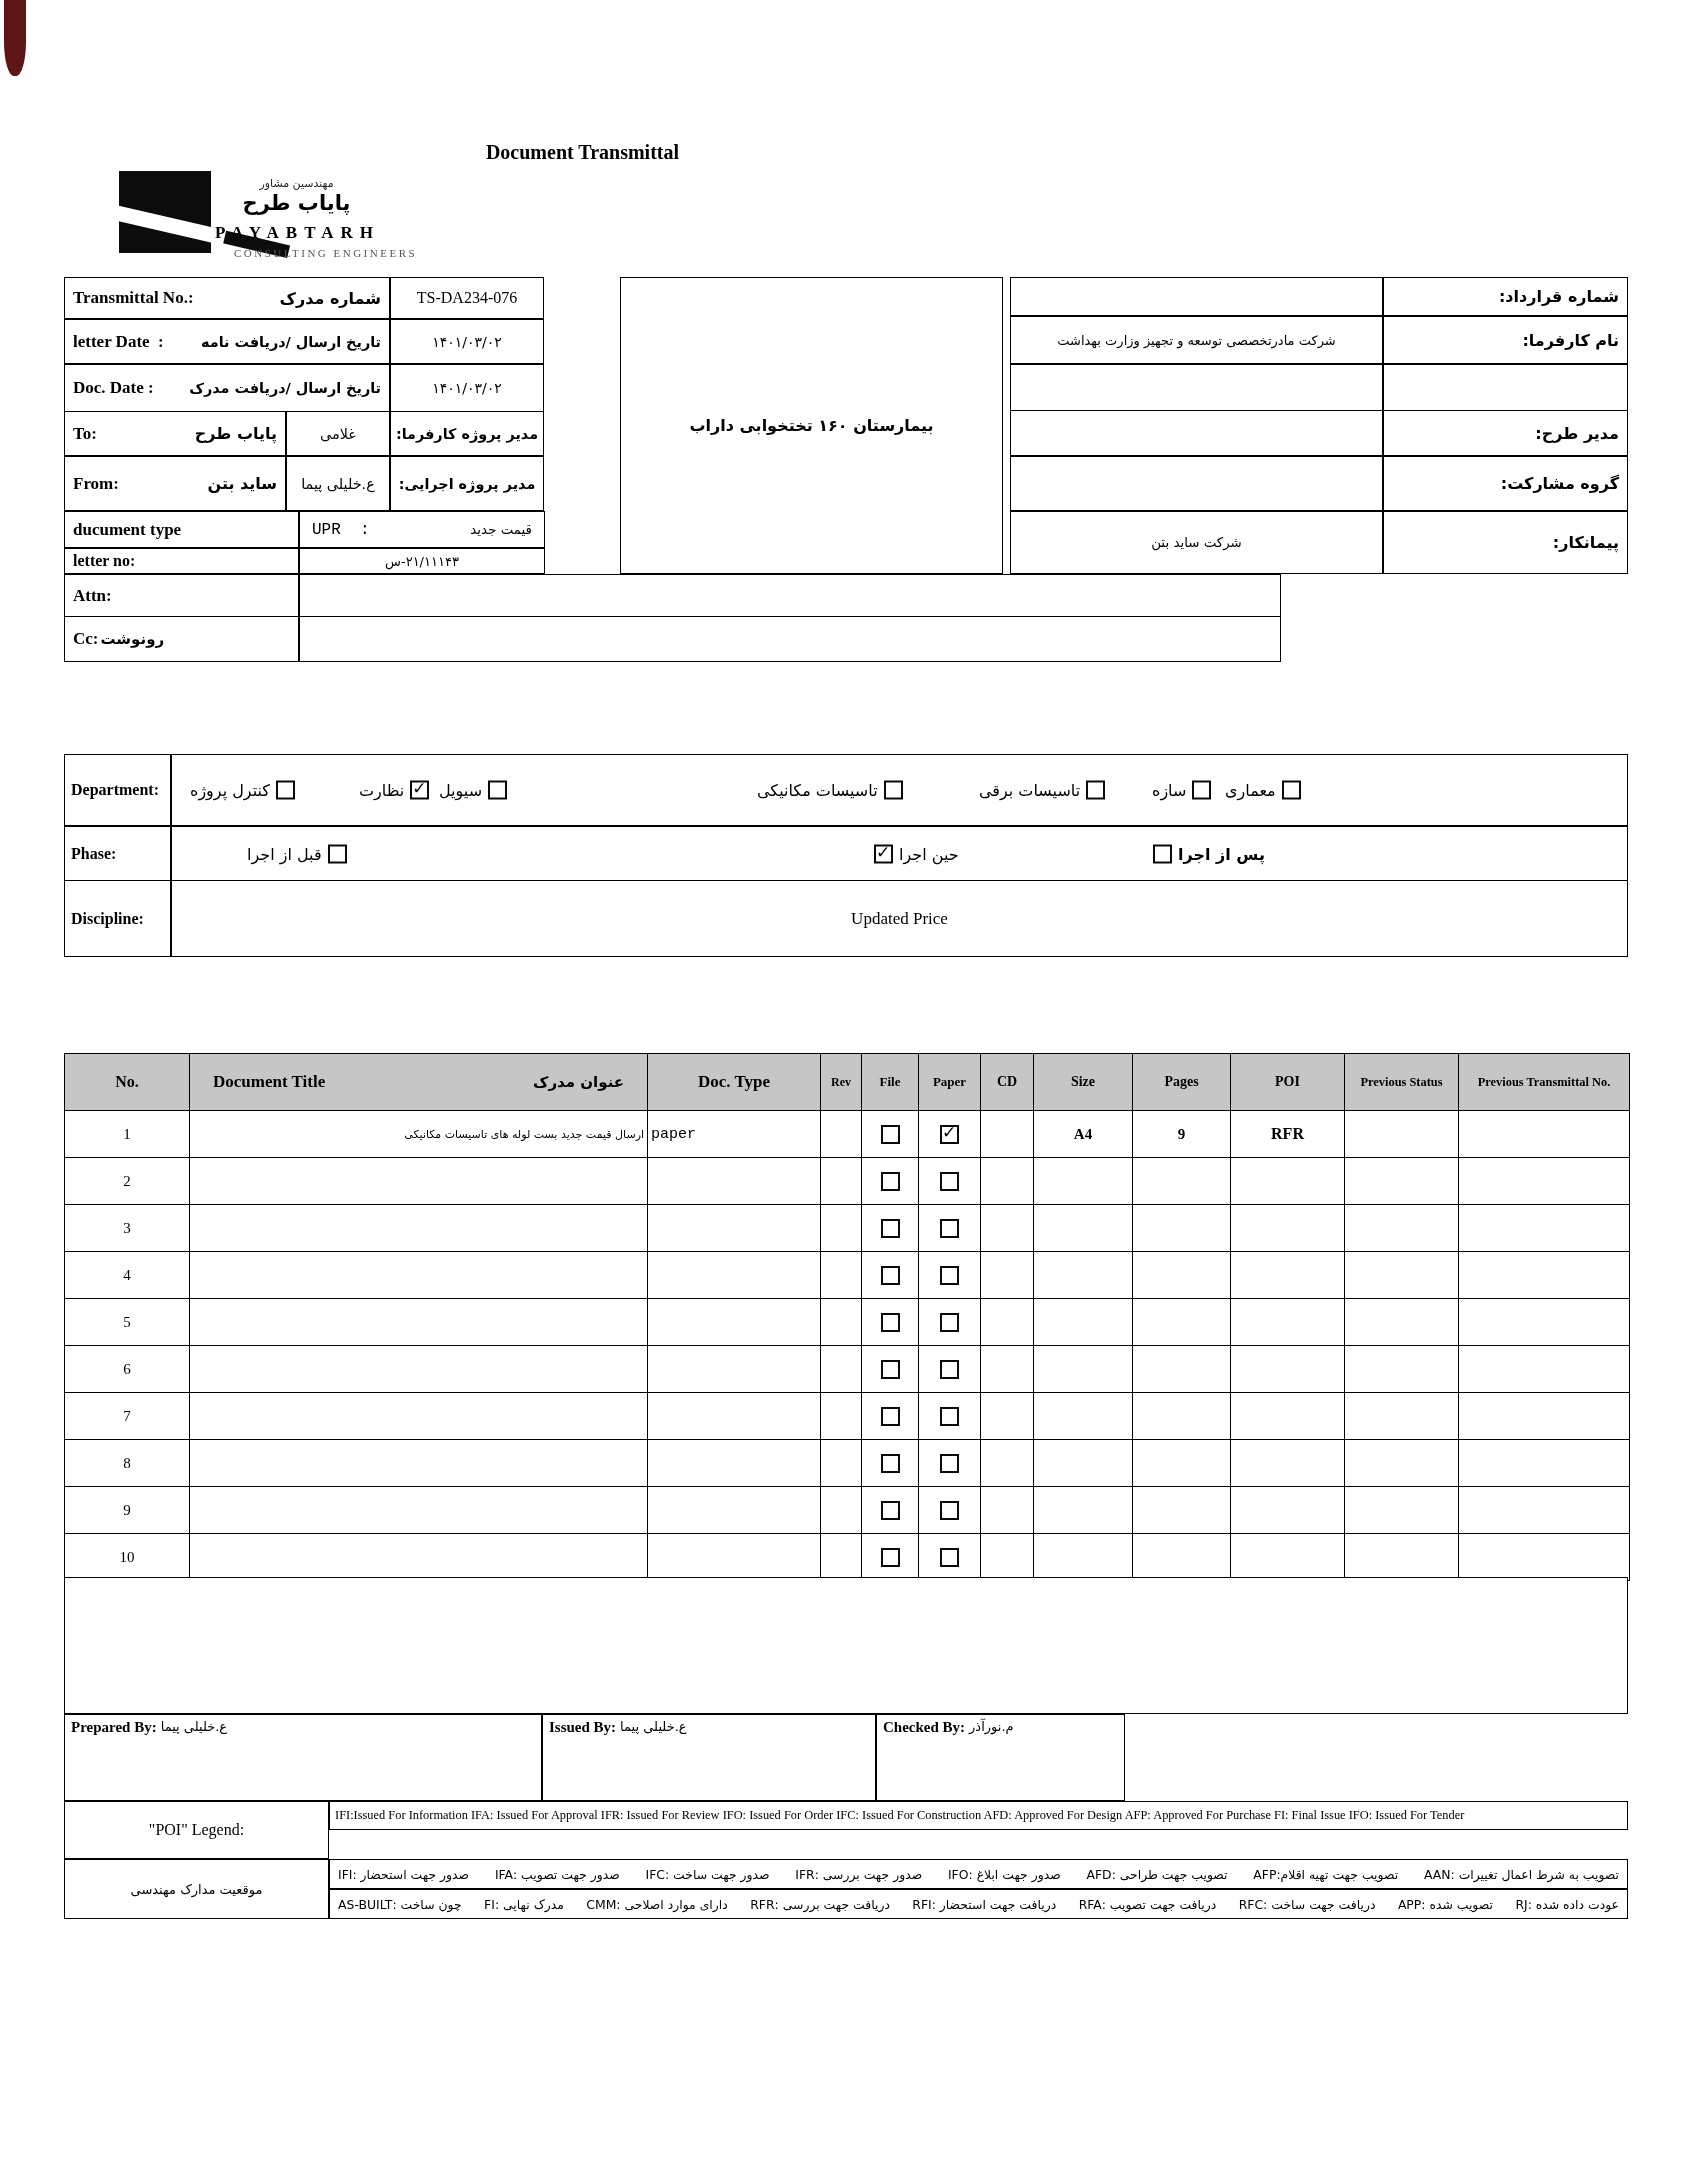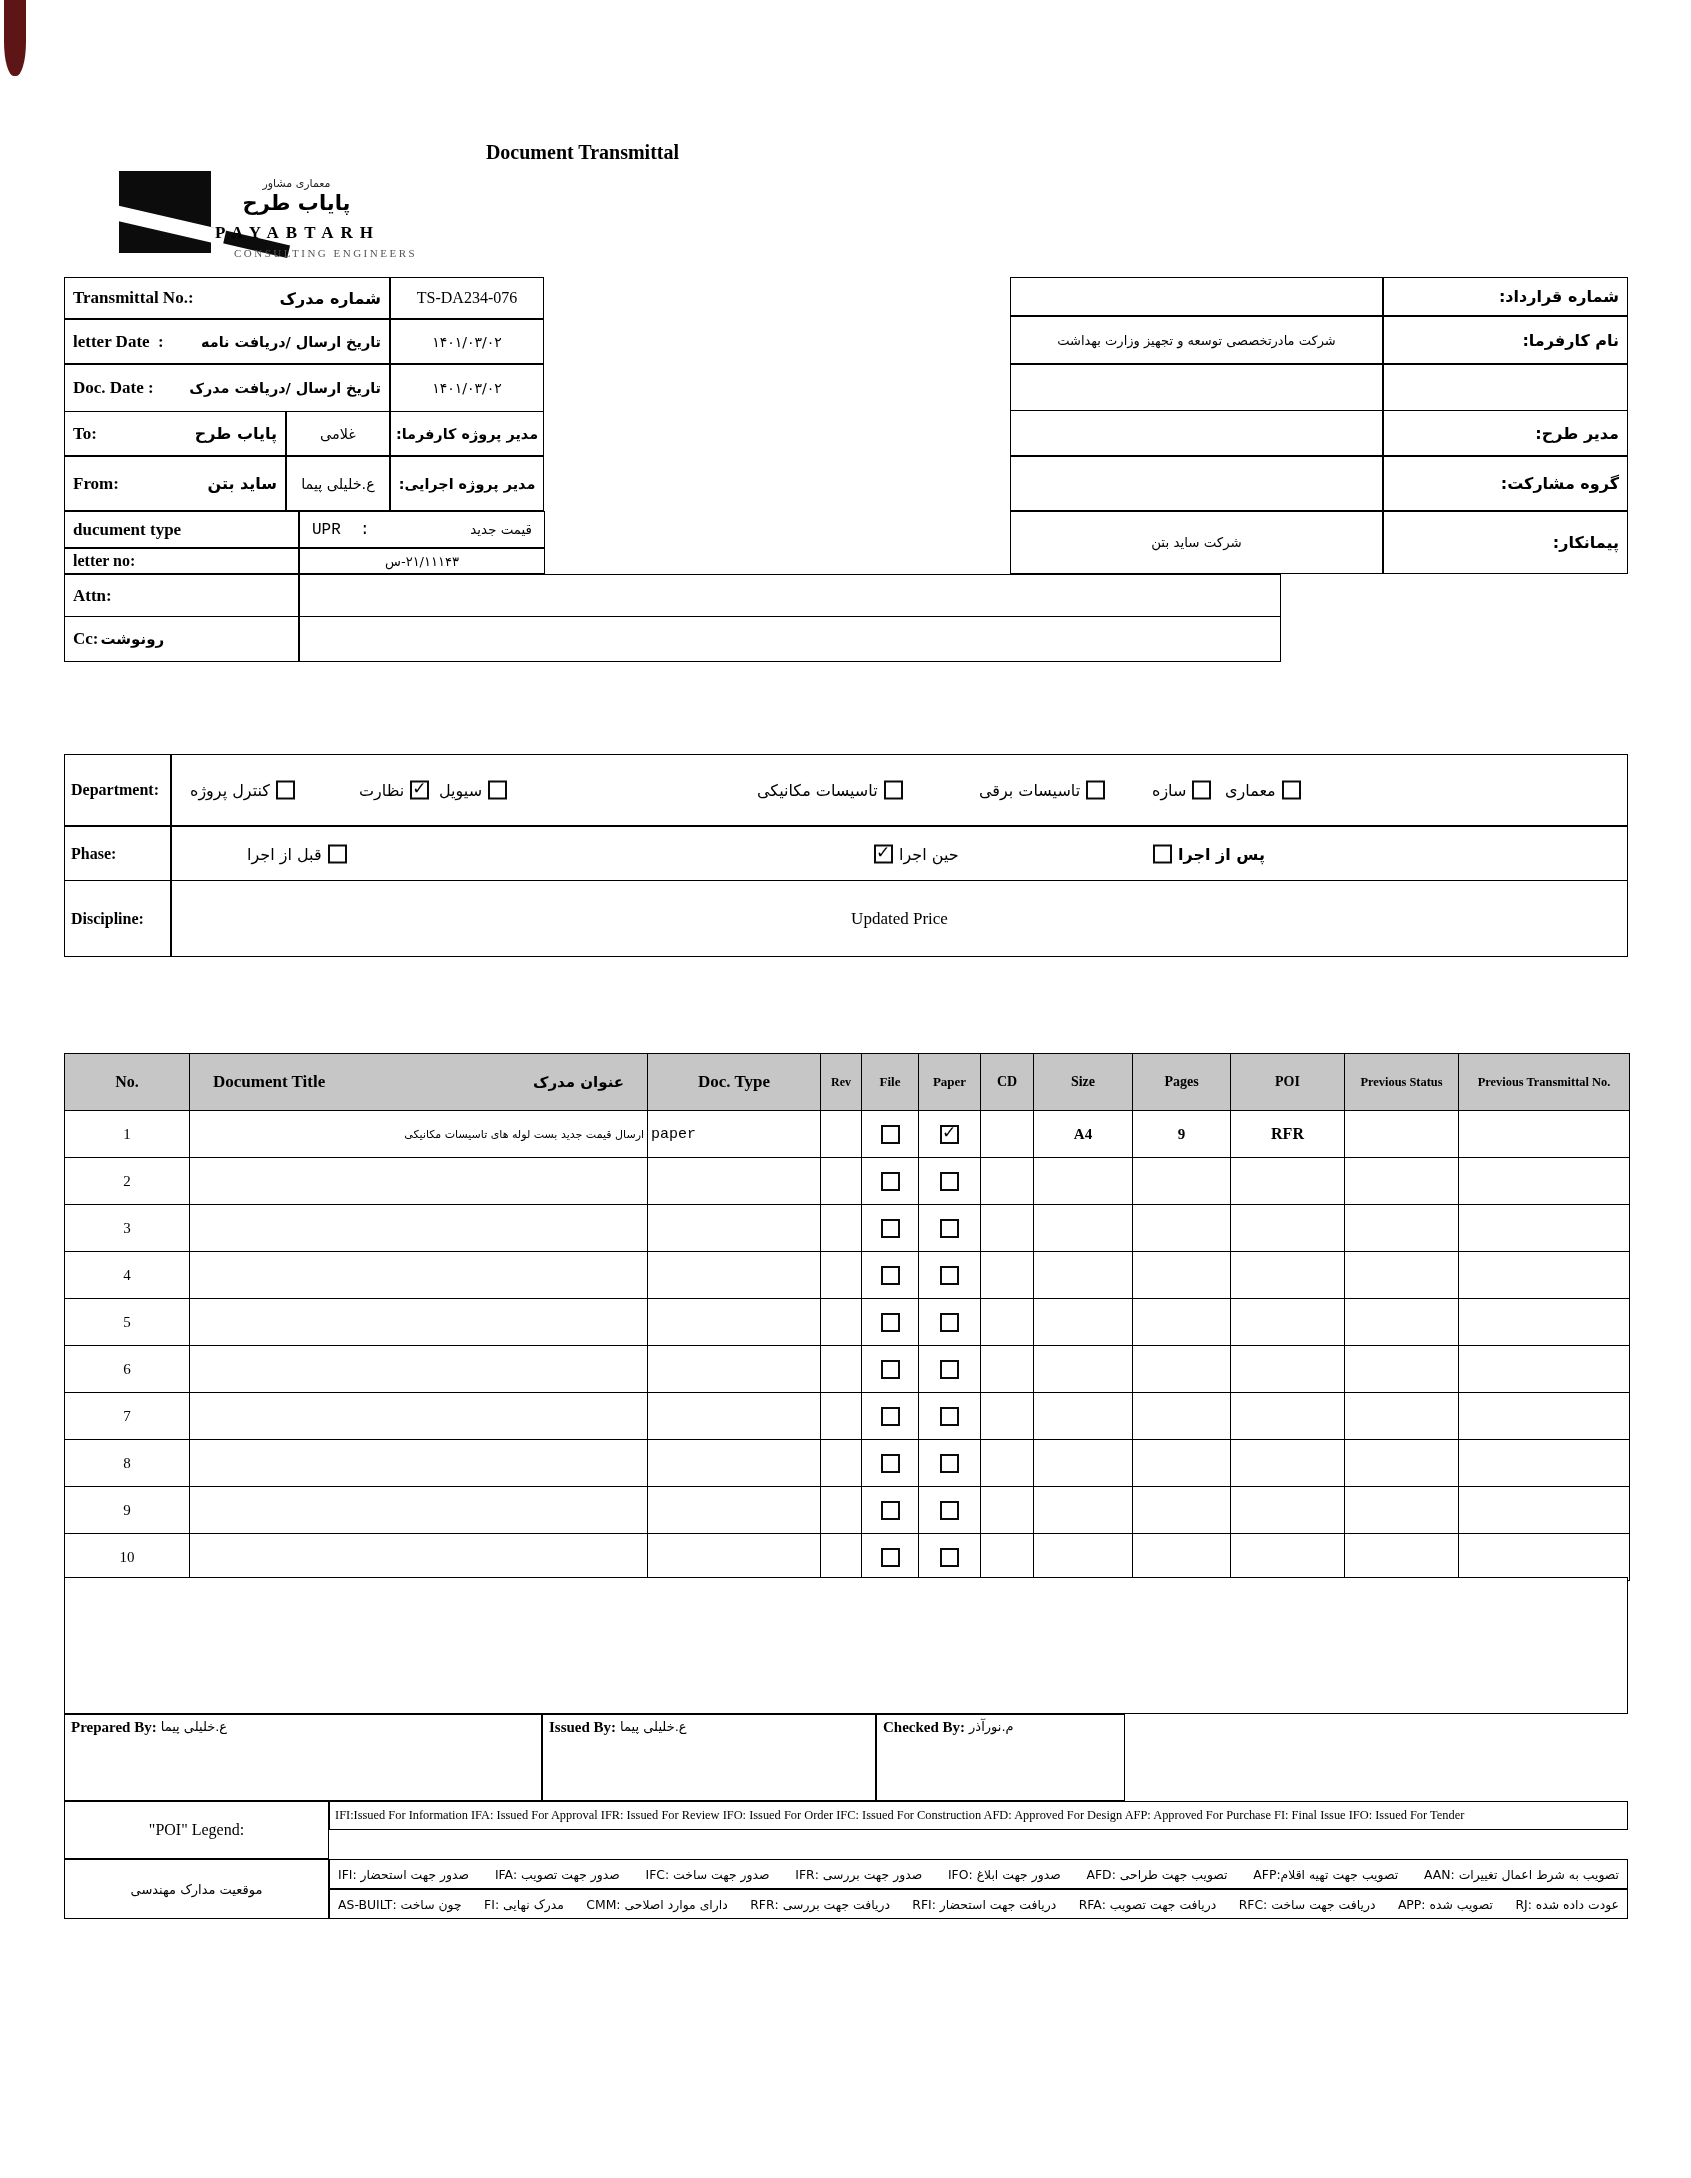--- a/index.html
+++ b/index.html
@@ -29,21 +29,21 @@
 </head>
 <body>
 
 <div class="artifact"></div>
 
 <div class="abs" style="left:119px;top:167px;width:418px;height:109px;">
   <div class="abs" style="left:0;top:4px;width:92px;height:82px;background:#0c0c0c;overflow:visible;">
     <div class="abs" style="left:62px;top:62px;width:109px;height:13px;background:#0c0c0c;transform:rotate(13deg);"></div>
     <div class="abs" style="left:-12px;top:46px;width:119px;height:15px;background:#ffffff;transform:rotate(13deg);"></div>
   </div>
-  <div class="abs fa" style="left:103px;top:10px;width:149px;text-align:center;font-size:11px;color:#222;">معماری مشاور</div>
+  <div class="abs fa" style="left:103px;top:10px;width:149px;text-align:center;font-size:11px;color:#222;">مهندسین مشاور</div>
   <div class="abs fa b" style="left:103px;top:24px;width:149px;text-align:center;font-size:21px;">پایاب طرح</div>
   <div class="abs en b" style="left:96px;top:56px;width:259px;font-size:17px;letter-spacing:7px;color:#000000;">PAYABTARH</div>
   <div class="abs en" style="left:115px;top:80px;width:259px;font-size:11px;letter-spacing:2.5px;color:#555;">CONSULTING ENGINEERS</div>
 </div>
 
 <div class="abs en b" style="left:453px;top:141px;width:259px;text-align:center;font-size:20px;">Document Transmittal</div>
 
 <div class="abs" style="left:64px;top:277px;width:1564px;height:388px;">
 
   <div class="cell between" style="left:0;top:0;width:326px;height:42px;padding:0 8px;">
@@ -97,20 +97,21 @@
     <span class="en b" style="font-size:17px;">Attn:</span>
   </div>
   <div class="cell" style="left:235px;top:297px;width:982px;height:43px;"></div>
 
   <div class="cell" style="left:0;top:339px;width:235px;height:46px;padding:0 8px;gap:2px;">
     <span class="en b" style="font-size:17px;">Cc:</span>
     <span class="fa b" style="font-size:15px;">رونوشت</span>
   </div>
   <div class="cell" style="left:235px;top:339px;width:982px;height:46px;"></div>
 
+  <div class="cell center fa b" style="left:556px;top:0;width:383px;height:297px;font-size:16px;">بیمارستان ۱۶۰ تختخوابی داراب</div>
 
   <div class="cell center fa b" dir="rtl" style="left:1319px;top:0;width:245px;height:39px;justify-content:flex-start;padding:0 8px;font-size:16px;">شماره قرارداد:</div>
   <div class="cell center" style="left:946px;top:0;width:373px;height:39px;"></div>
 
   <div class="cell center fa b" dir="rtl" style="left:1319px;top:39px;width:245px;height:48px;justify-content:flex-start;padding:0 8px;font-size:16px;">نام کارفرما:</div>
   <div class="cell center fa" dir="rtl" style="left:946px;top:39px;width:373px;height:48px;font-size:13px;">شرکت مادرتخصصی توسعه و تجهیز وزارت بهداشت</div>
 
   <div class="cell" style="left:1319px;top:87px;width:245px;height:47px;"></div>
   <div class="cell" style="left:946px;top:87px;width:373px;height:47px;"></div>
 

